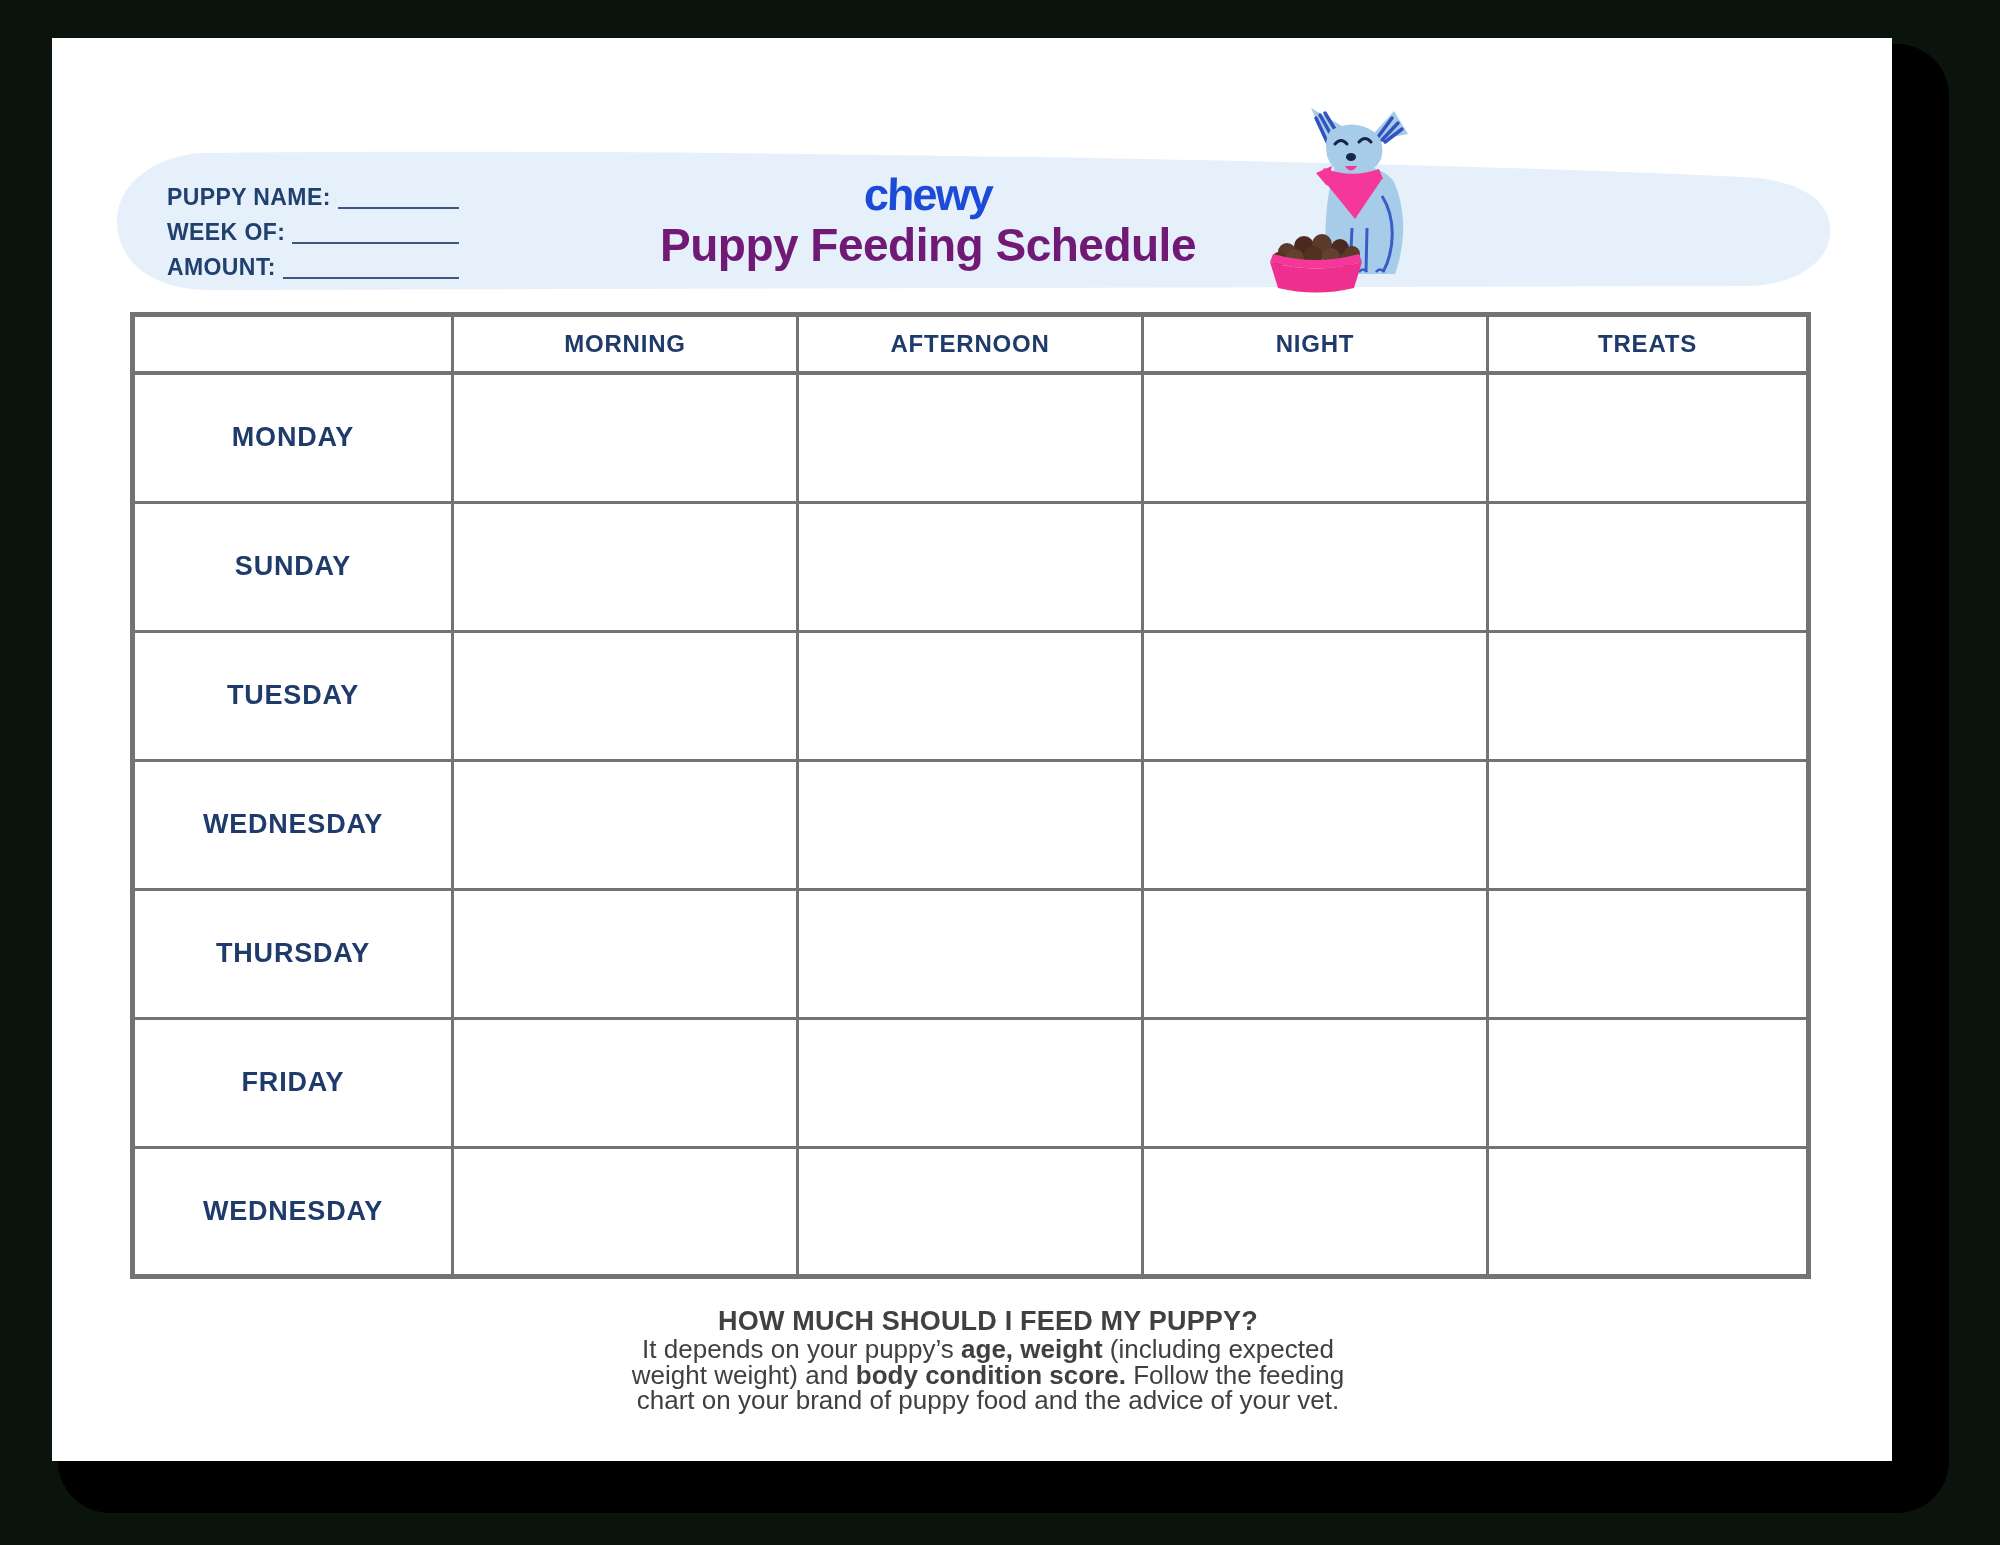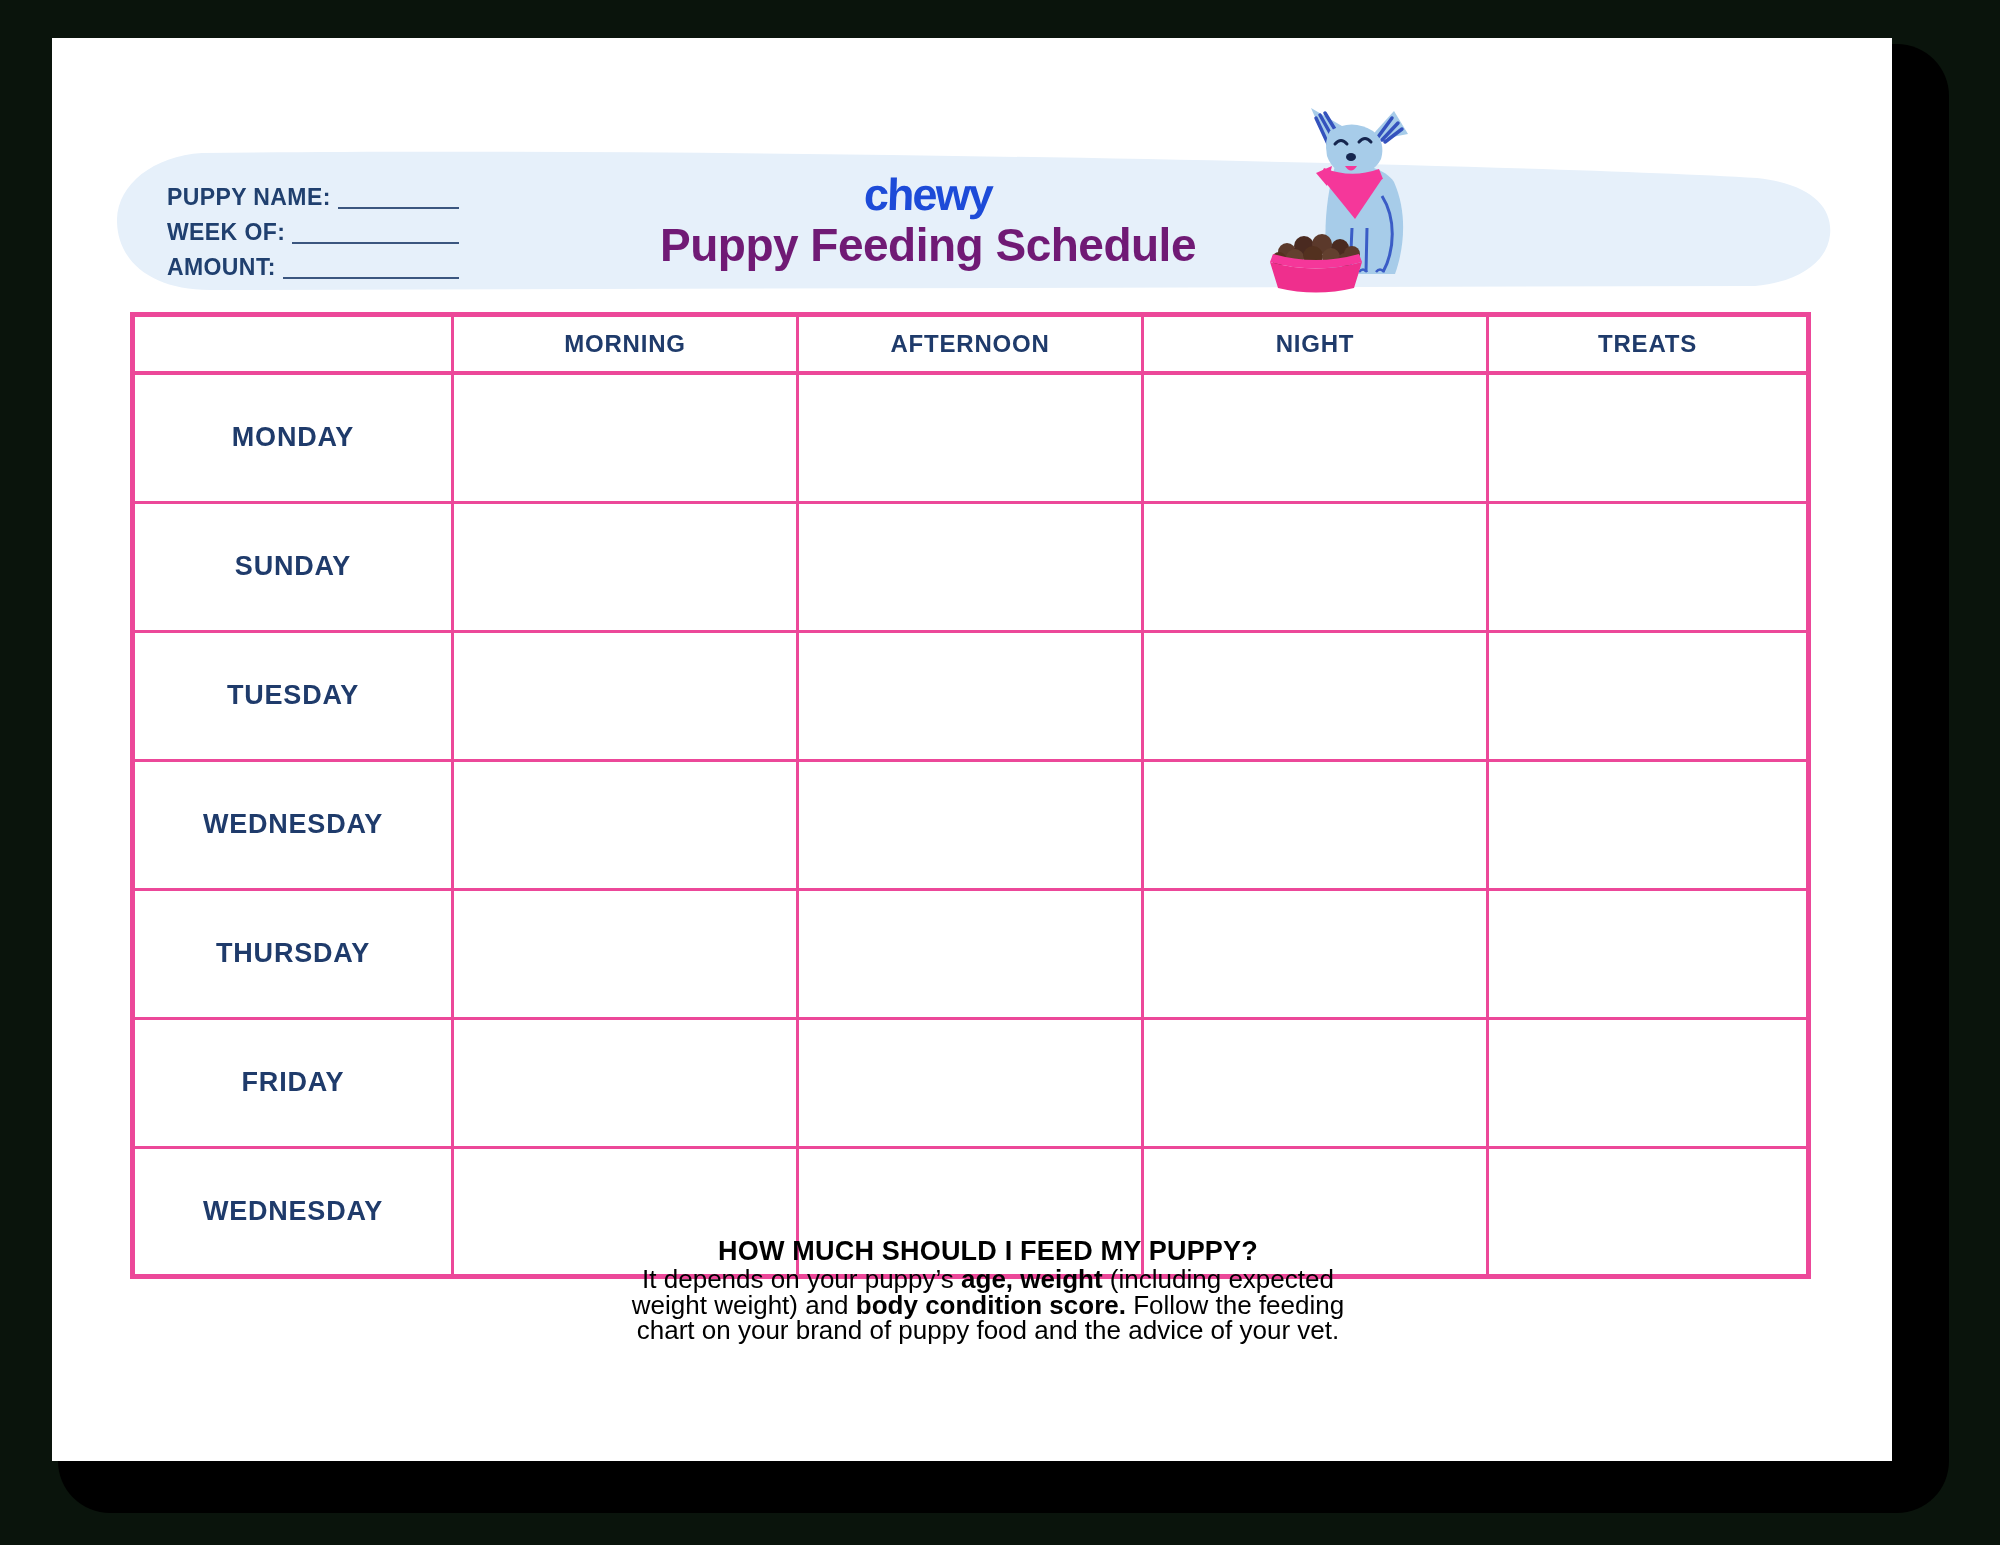--- a/index.html
+++ b/index.html
@@ -35,34 +35,34 @@
     line-height:50px;margin-top:2px;
   }
   .dog-svg{position:absolute;left:1180px;top:40px;width:214px;height:234px;}
   
   table.schedule{
     position:absolute;left:78px;top:274px;width:1676px;height:965px;
     border-collapse:collapse;table-layout:fixed;
   }
   table.schedule,
   table.schedule th,
-  table.schedule td{border:3px solid #ec4899;}
+  table.schedule td{border:3px solid #737373;}
   table.schedule{border-width:5px;}
   table.schedule thead th{
     border-bottom-width:4px;height:52px;
     font-size:24px;font-weight:bold;color:#1f3b6b;letter-spacing:.8px;
     text-align:center;vertical-align:middle;
   }
   table.schedule tbody tr{height:129px;}
   td.day-cell{
     font-size:27px;font-weight:bold;color:#1f3b6b;letter-spacing:.8px;
     text-align:center;vertical-align:middle;
   }
   
-  .footer{position:absolute;left:0;right:0;top:1197px;text-align:center;color:#000000;margin-left:32px;}
+  .footer{position:absolute;left:0;right:0;top:1267px;text-align:center;color:#404040;margin-left:32px;}
   .footer-heading{font-size:27px;font-weight:bold;letter-spacing:.2px;line-height:32px;}
   .footer-line{font-size:26px;line-height:25.5px;}
   .footer-line b{font-weight:bold;}
 </style>
 </head>
 <body>
 
 <div class="shadow"></div>
 
 <div class="page">

